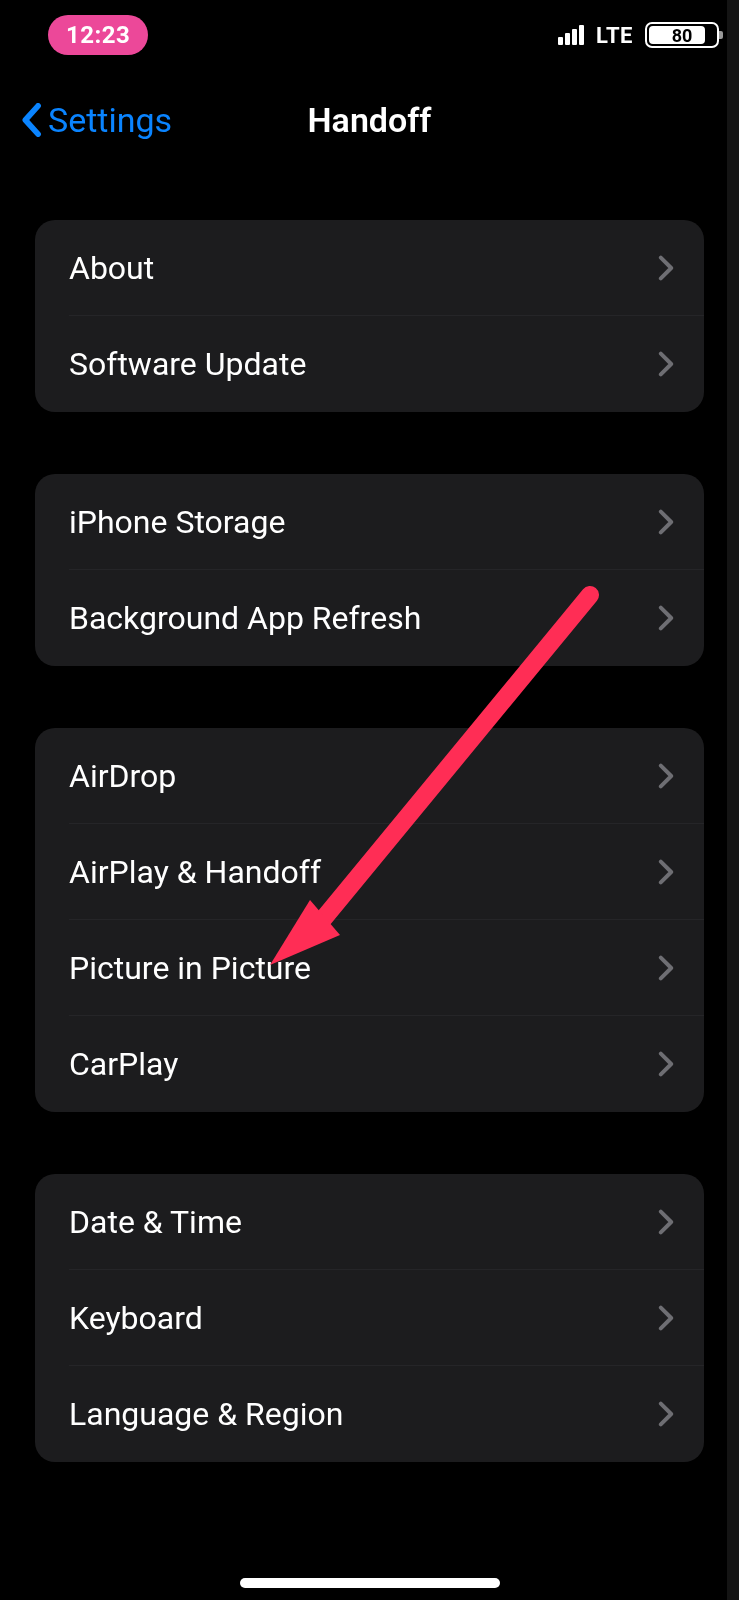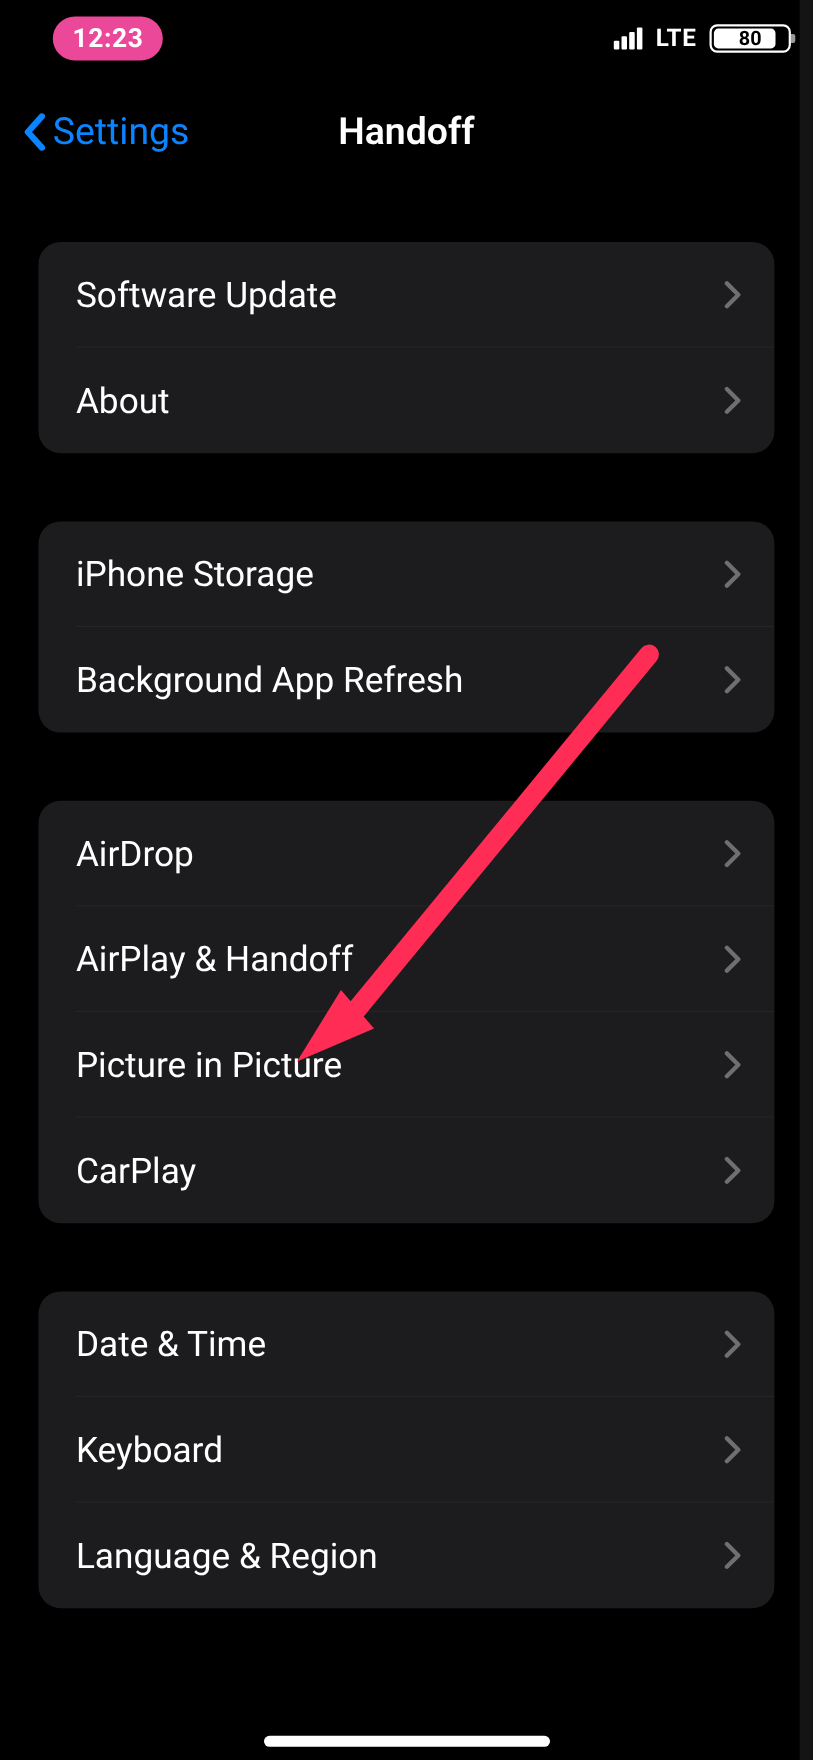--- a/index.html
+++ b/index.html
@@ -225,27 +225,27 @@
       <path d="M12 2 L3 12 L12 22" stroke="#0a84ff" stroke-width="4" stroke-linecap="round" stroke-linejoin="round"></path>
     </svg>
     <span>Settings</span>
   </div>
   <div class="title">Handoff</div>
 </div>
 
 <div class="content" id="content">
     <div class="group">
       <div class="row">
+        <span class="row-label">About</span>
+        <svg class="chevron" viewBox="0 0 12 20">
+          <path d="M2 2 L10 10 L2 18" stroke="#6e6e73" stroke-width="3" fill="none" stroke-linecap="round" stroke-linejoin="round"></path>
+        </svg>
+      </div>
+      <div class="row">
         <span class="row-label">Software Update</span>
-        <svg class="chevron" viewBox="0 0 12 20">
-          <path d="M2 2 L10 10 L2 18" stroke="#6e6e73" stroke-width="3" fill="none" stroke-linecap="round" stroke-linejoin="round"></path>
-        </svg>
-      </div>
-      <div class="row">
-        <span class="row-label">About</span>
         <svg class="chevron" viewBox="0 0 12 20">
           <path d="M2 2 L10 10 L2 18" stroke="#6e6e73" stroke-width="3" fill="none" stroke-linecap="round" stroke-linejoin="round"></path>
         </svg>
       </div>
     </div>
     <div class="group">
       <div class="row">
         <span class="row-label">iPhone Storage</span>
         <svg class="chevron" viewBox="0 0 12 20">
           <path d="M2 2 L10 10 L2 18" stroke="#6e6e73" stroke-width="3" fill="none" stroke-linecap="round" stroke-linejoin="round"></path>

